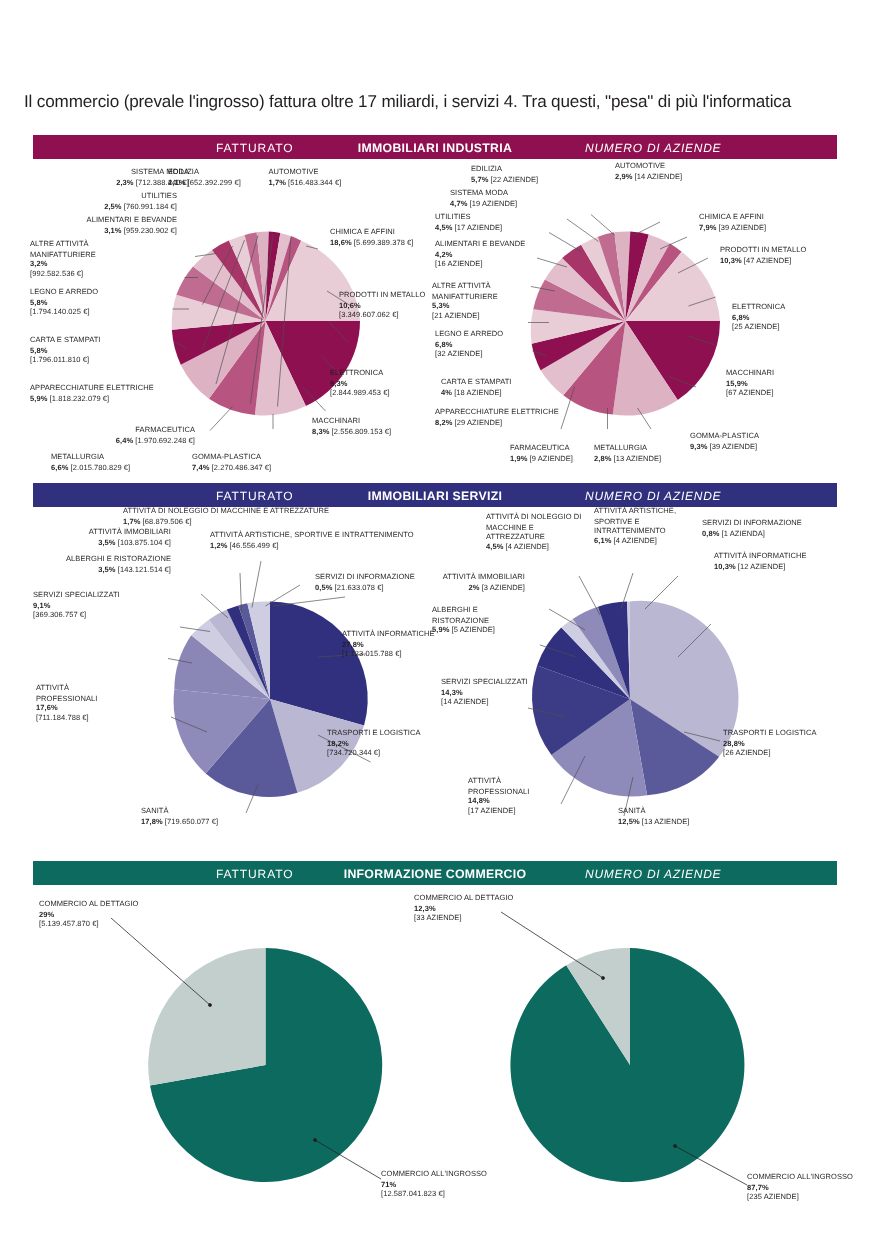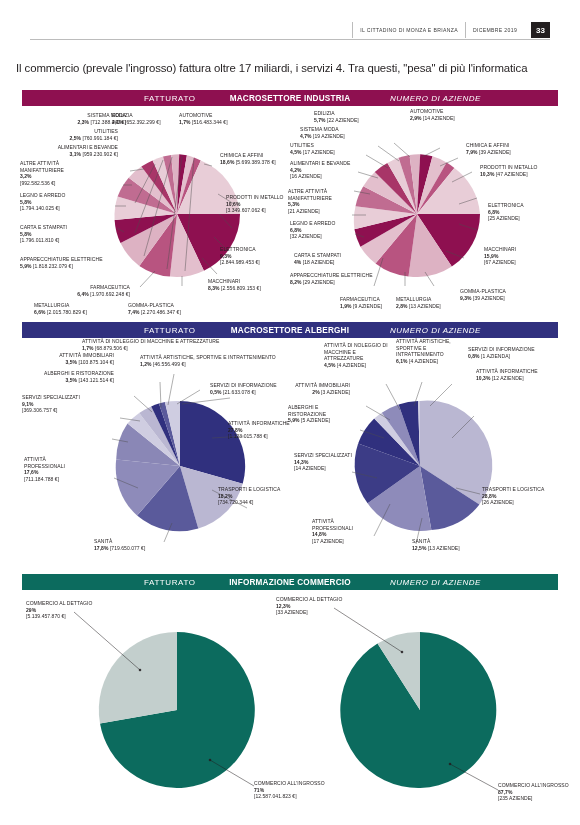--- a/index.html
+++ b/index.html
@@ -41,35 +41,27 @@
   .lbl{position:absolute;font-size:5.0px;line-height:6.6px;color:#231f20;
        letter-spacing:.05px;white-space:nowrap;}
   .lbl.r{text-align:right;}
   .lbl b{font-weight:bold;}
 </style>
 </head>
 <body>
 
 <div class="page">
 
-  <div class="runhead">
-    <div class="rule"></div>
-    <div class="runhead-inner">
-      <div class="rh-item">IL CITTADINO DI MONZA E BRIANZA</div>
-      <div class="rh-item">DICEMBRE 2019</div>
-      <div class="rh-page">33</div>
-    </div>
-  </div>
 
   <div class="deck">Il commercio (prevale l'ingrosso) fattura oltre 17 miliardi, i servizi 4. Tra questi, "pesa" di più l'informatica</div>
 
   <div class="panel" style="top:90px;">
     <div class="bar" style="background:#8e1050;">
       <span class="b-left">FATTURATO</span>
-      <span class="b-mid">MACROSETTORE INDUSTRIA</span>
+      <span class="b-mid">IMMOBILIARI INDUSTRIA</span>
       <span class="b-right">NUMERO DI AZIENDE</span>
     </div>
     <div class="body" style="height:222px;">
       <div class="chartwrap">
         <svg width="536" height="222" viewBox="0 0 536 222" aria-hidden="true">
 
           <g>
             <path d="M155 108 L218 108 A63 63 0 0 1 181.9 164.7 Z" fill="#8e1050"></path>
             <path d="M155 108 L181.9 164.7 A63 63 0 0 1 147.9 170.6 Z" fill="#e3bfcd"></path>
             <path d="M155 108 L147.9 170.6 A63 63 0 0 1 117.3 159.9 Z" fill="#b85480"></path>
@@ -242,21 +234,21 @@
       </div>
       <div class="lbl" style="left:462px;top:140px;width:64px;white-space:normal;">
         <span>MACCHINARI</span><br><b>15,9%</b><br><span>[67 AZIENDE]</span>
       </div>
     </div>
   </div>
 
   <div class="panel" style="top:322px;">
     <div class="bar" style="background:#30307e;">
       <span class="b-left">FATTURATO</span>
-      <span class="b-mid">MACROSETTORE ALBERGHI</span>
+      <span class="b-mid">IMMOBILIARI SERVIZI</span>
       <span class="b-right">NUMERO DI AZIENDE</span>
     </div>
     <div class="body" style="height:230px;">
       <div class="chartwrap">
         <svg width="536" height="230" viewBox="0 0 536 230" aria-hidden="true">
 
           <g>
             <path d="M158 128 L158 63 A65 65 0 0 1 220.7 145.7 Z" fill="#30307e"></path>
             <path d="M158 128 L220.7 145.7 A65 65 0 0 1 176.3 190.5 Z" fill="#bab7d2"></path>
             <path d="M158 128 L176.3 190.5 A65 65 0 0 1 115.1 177.6 Z" fill="#5a5a9b"></path>

